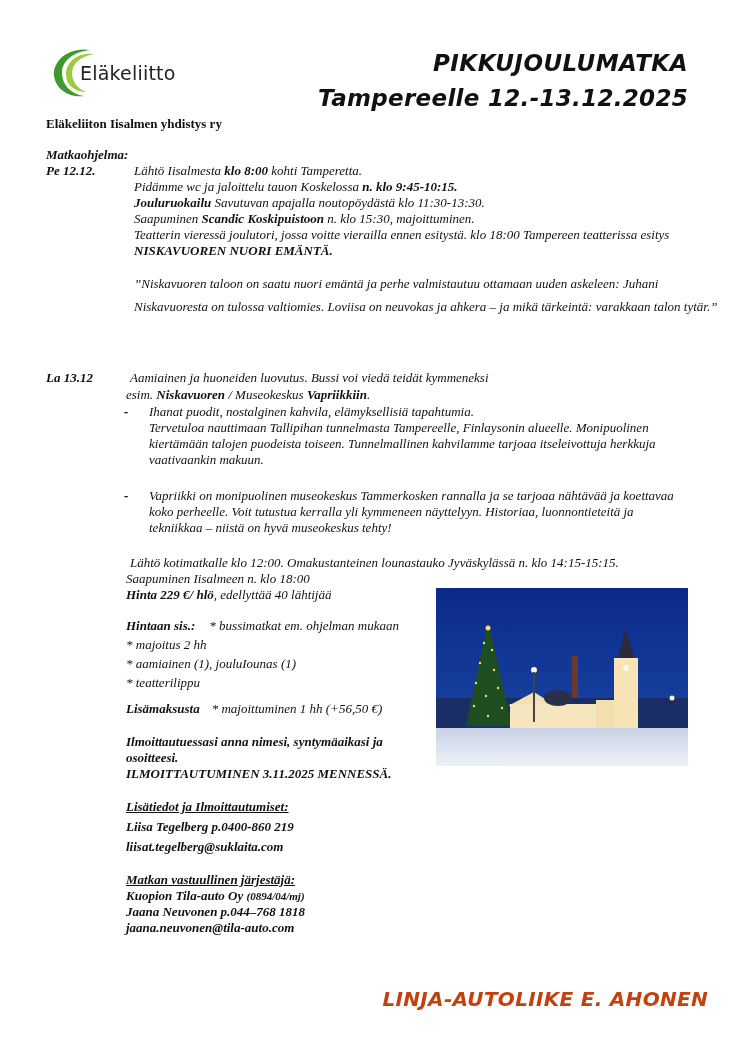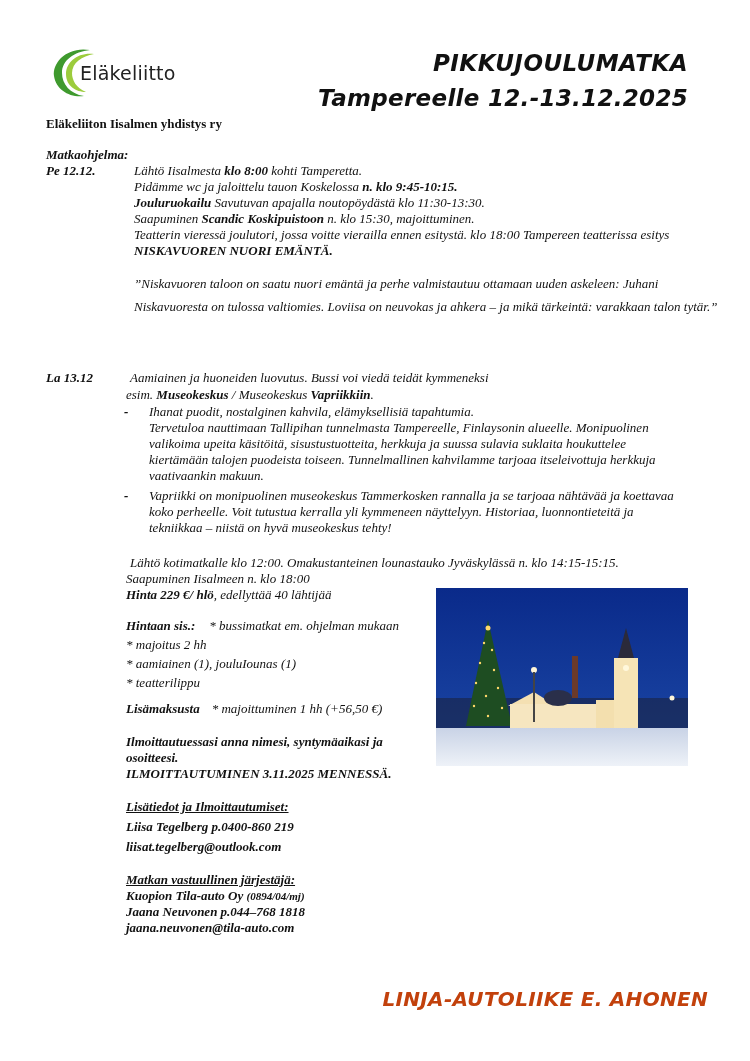--- a/index.html
+++ b/index.html
@@ -55,29 +55,28 @@
 <div class="abs t i" style="left:134px;top:227px;">
   <span>Teatterin vieressä joulutori, jossa voitte vierailla ennen esitystä. klo 18:00 Tampereen teatterissa esitys</span>
 </div>
 <div class="abs t bi" style="left:134px;top:243px;">NISKAVUOREN NUORI EMÄNTÄ.</div>
 
 <div class="abs quote">”Niskavuoren taloon on saatu nuori emäntä ja perhe valmistautuu ottamaan uuden askeleen: Juhani Niskavuoresta on tulossa valtiomies. Loviisa on neuvokas ja ahkera – ja mikä tärkeintä: varakkaan talon tytär.”</div>
 
 <div class="abs t bi" style="left:46px;top:370px;">La 13.12</div>
 <div class="abs t i" style="left:130px;top:370px;">Aamiainen ja huoneiden luovutus. Bussi voi viedä teidät kymmeneksi</div>
 <div class="abs t i" style="left:126px;top:387px;">
-  <span>esim. </span><span class="b">Museokeskus</span><span> / Museokeskus </span><span class="b">Vapriikkiin</span><span>.</span>
+  <span>esim. </span><span class="b">Niskavuoren</span><span> / Museokeskus </span><span class="b">Vapriikkiin</span><span>.</span>
 </div>
 
 <div class="abs bullet" style="left:0;top:404px;width:750px;">
   <span class="dash" style="top:0;">-</span>
   <div style="position:absolute;left:149px;top:0;white-space:nowrap;">
     <div>Ihanat puodit, nostalginen kahvila, elämyksellisiä tapahtumia.</div>
     <div>Tervetuloa nauttimaan Tallipihan tunnelmasta Tampereelle, Finlaysonin alueelle. Monipuolinen</div>
-    <div>valikoima upeita käsitöitä, sisustustuotteita, herkkuja ja suussa sulavia suklaita houkuttelee</div>
     <div>kiertämään talojen puodeista toiseen. Tunnelmallinen kahvilamme tarjoaa itseleivottuja herkkuja</div>
     <div>vaativaankin makuun.</div>
   </div>
 </div>
 
 <div class="abs bullet" style="left:0;top:488px;width:750px;">
   <span class="dash" style="top:0;">-</span>
   <div style="position:absolute;left:149px;top:0;white-space:nowrap;">
     <div>Vapriikki on monipuolinen museokeskus Tammerkosken rannalla ja se tarjoaa nähtävää ja koettavaa</div>
     <div>koko perheelle. Voit tutustua kerralla yli kymmeneen näyttelyyn. Historiaa, luonnontieteitä ja</div>
@@ -102,21 +101,21 @@
 <div class="abs t" style="left:126px;top:701px;">
   <span class="bi">Lisämaksusta</span><span class="i" style="margin-left:12px;">* majoittuminen 1 hh (+56,50 €)</span>
 </div>
 
 <div class="abs t bi" style="left:126px;top:734px;">Ilmoittautuessasi anna nimesi, syntymäaikasi ja</div>
 <div class="abs t bi" style="left:126px;top:750px;">osoitteesi.</div>
 <div class="abs t bi" style="left:126px;top:766px;">ILMOITTAUTUMINEN 3.11.2025 MENNESSÄ.</div>
 
 <div class="abs t bi u" style="left:126px;top:799px;">Lisätiedot ja Ilmoittautumiset:</div>
 <div class="abs t bi" style="left:126px;top:819px;">Liisa Tegelberg p.0400-860 219</div>
-<div class="abs t bi" style="left:126px;top:839px;">liisat.tegelberg@outlook.com</div>
+<div class="abs t bi" style="left:126px;top:839px;">liisat.tegelberg@suklaita.com</div>
 
 <div class="abs t bi u" style="left:126px;top:872px;">Matkan vastuullinen järjestäjä:</div>
 <div class="abs t bi" style="left:126px;top:888px;">
   <span>Kuopion Tila-auto Oy </span><span style="font-size:11px;">(0894/04/mj)</span>
 </div>
 <div class="abs t bi" style="left:126px;top:904px;">Jaana Neuvonen p.044–768 1818</div>
 <div class="abs t bi" style="left:126px;top:920px;">jaana.neuvonen@tila-auto.com</div>
 
 <div class="abs photo">
   <svg width="252" height="178" viewBox="0 0 252 178">

